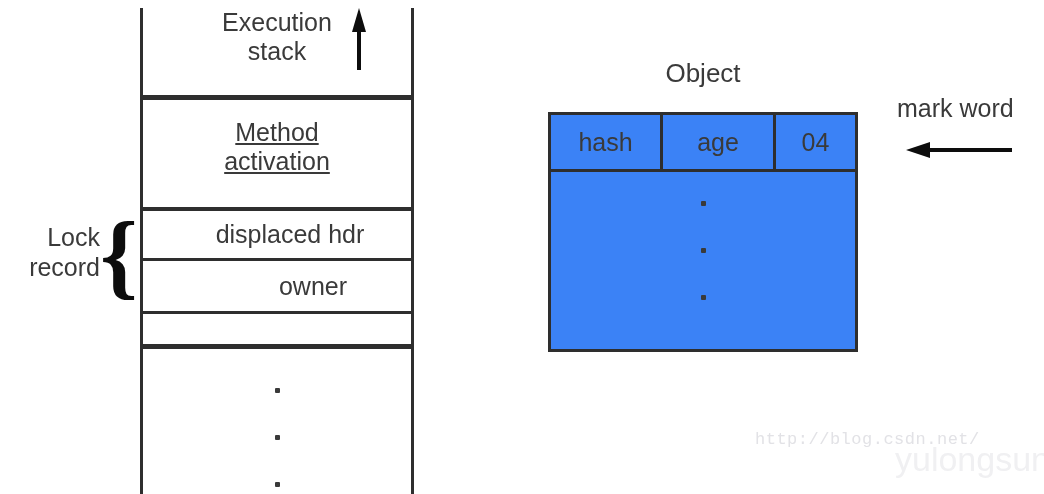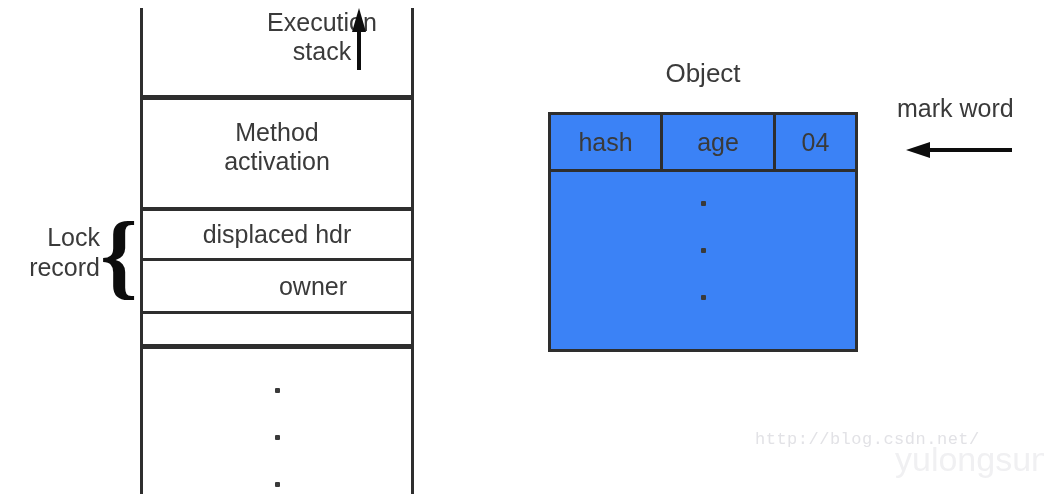--- a/index.html
+++ b/index.html
@@ -248,35 +248,35 @@
 
     <div class="stack-side" id="stack-side-left"></div>
     <div class="stack-side" id="stack-side-right"></div>
 
     <div class="hline stack-div" style="top:95px;  height:5px;"></div>
     <div class="hline stack-div" style="top:207px; height:4px;"></div>
     <div class="hline stack-div" style="top:258px; height:3px;"></div>
     <div class="hline stack-div" style="top:311px; height:3px;"></div>
     <div class="hline stack-div" style="top:344px; height:5px;"></div>
 
-    <div class="stack-cell-text" style="top:8px;padding-left:45px;">
+    <div class="stack-cell-text" style="top:8px;">
       <span style="white-space:pre-line;">Execution
 stack</span>
     </div>
     <div id="stack-up-arrow">
       <div class="head"></div>
       <div class="shaft"></div>
     </div>
 
     <div class="stack-cell-text" style="top:118px;">
-      <span style="white-space:pre-line;">Method
+      <span style="white-space:pre-line;text-decoration:underline;">Method
 activation</span>
     </div>
 
-    <div class="stack-cell-text" style="top:220px;">
+    <div class="stack-cell-text" style="top:220px;margin-left:13px;">
       <span>displaced hdr</span>
     </div>
 
     <div class="stack-cell-text" style="top:272px;padding-left:36px;">
       <span>owner</span>
     </div>
 
     <div class="stack-cell-text" style="top:318px;">
       <span></span>
     </div>

